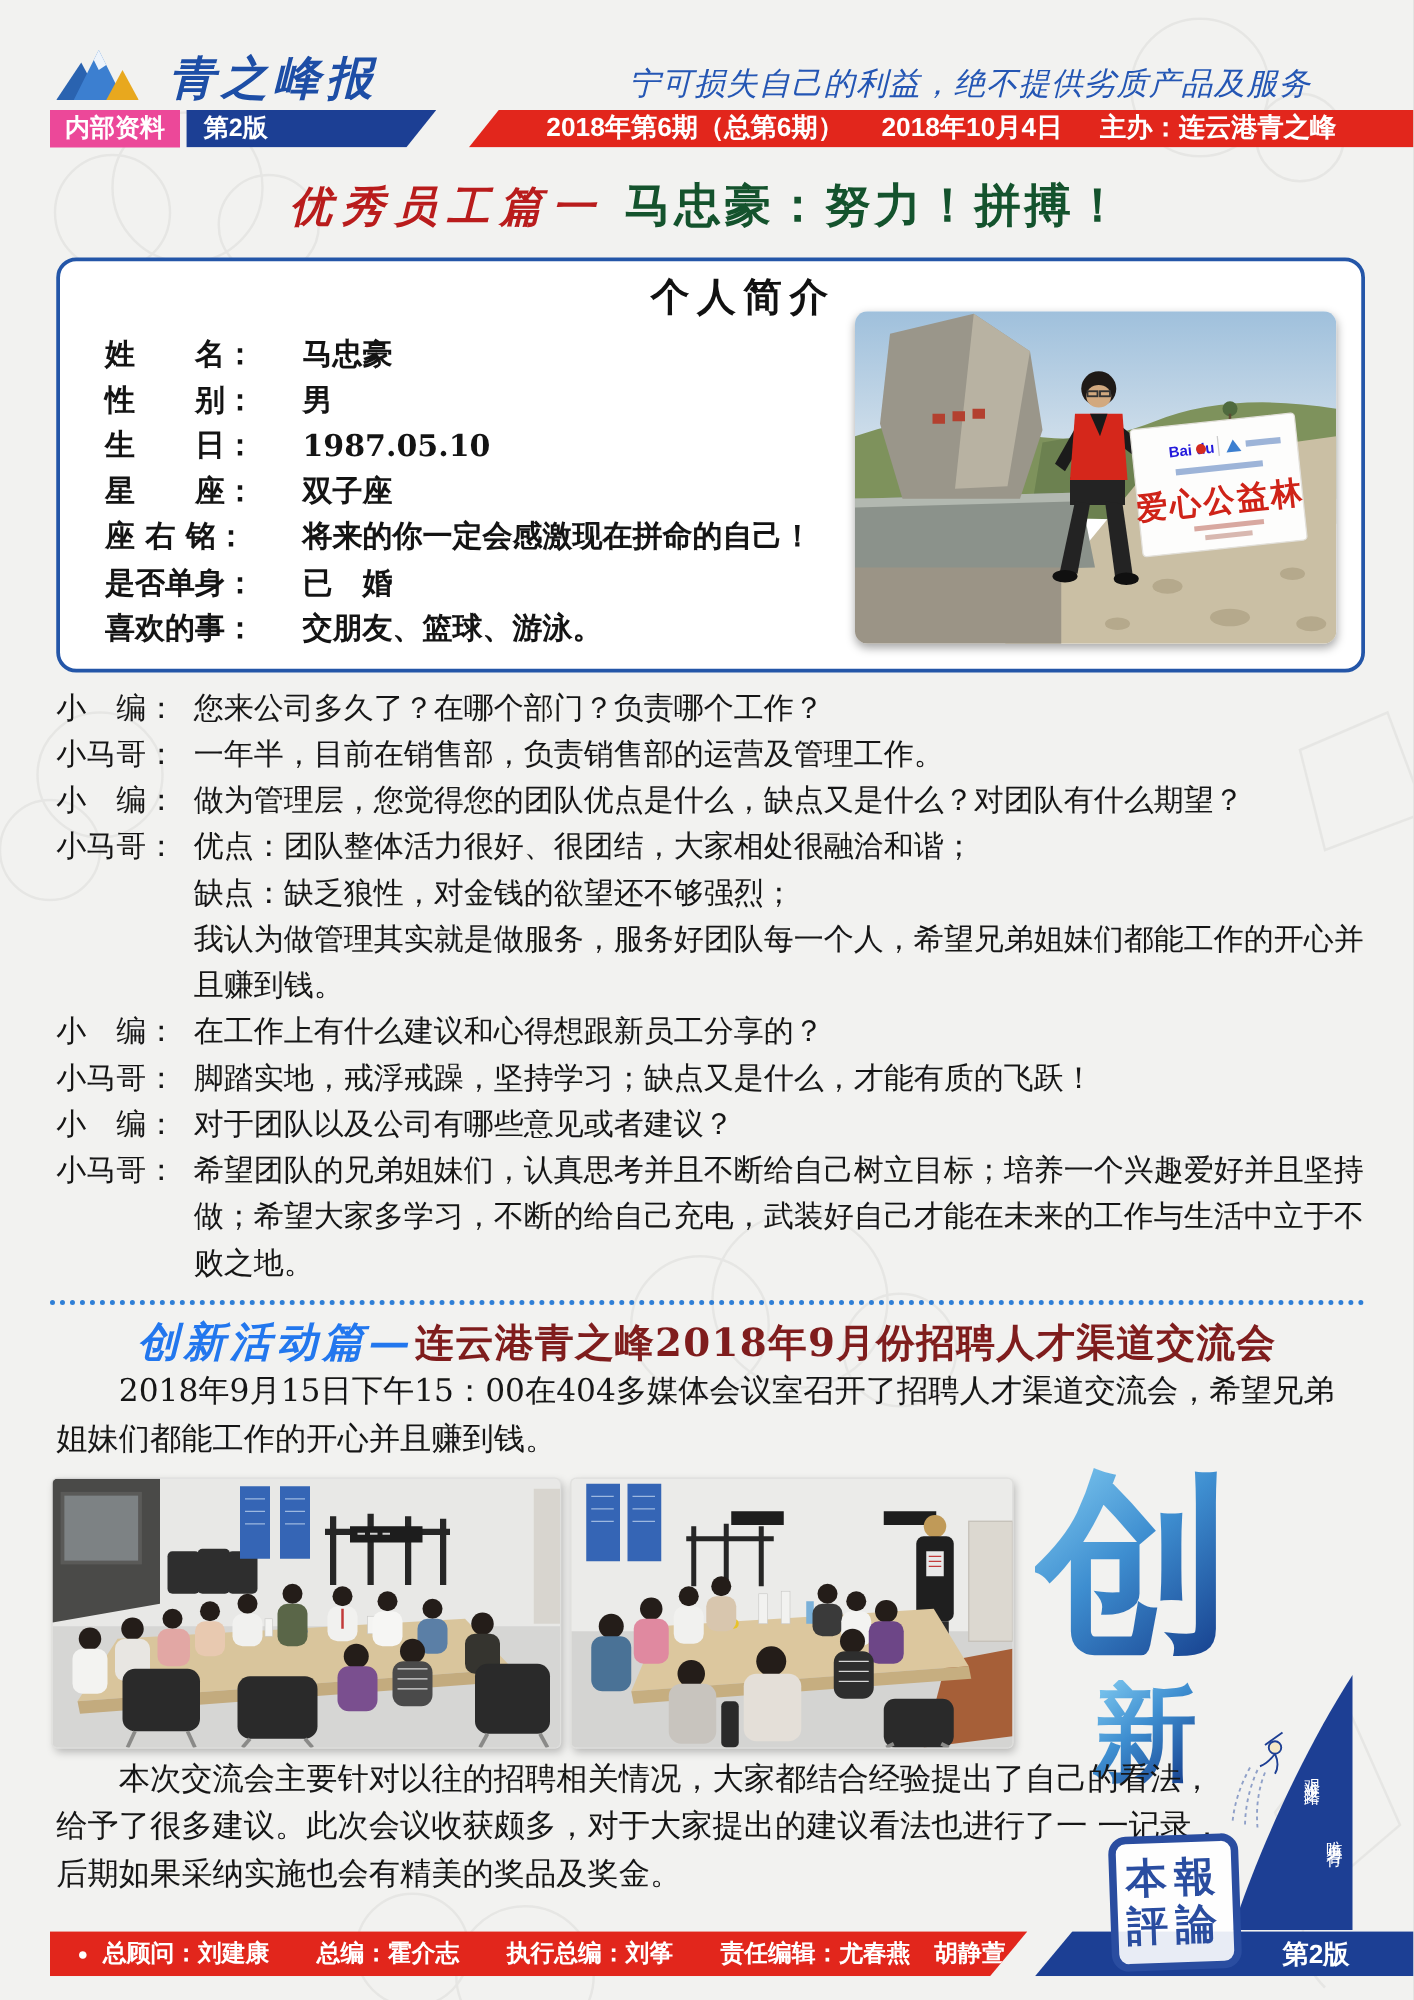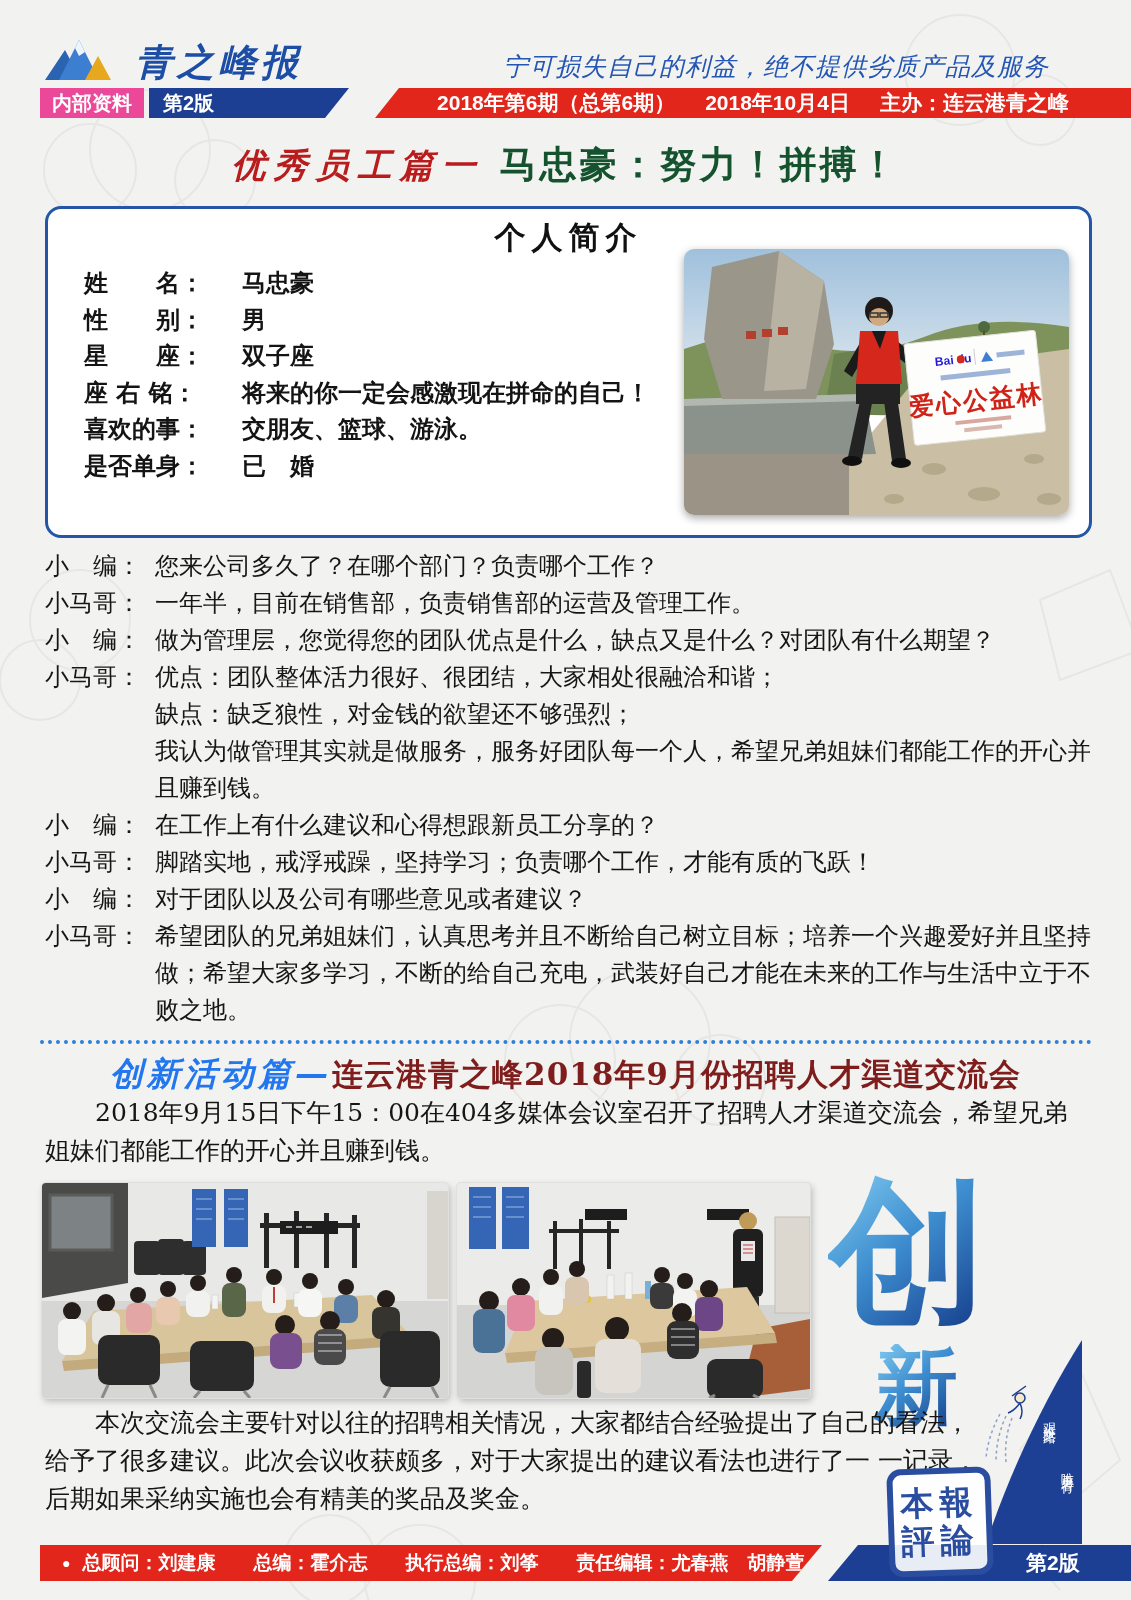--- a/index.html
+++ b/index.html
@@ -26,21 +26,21 @@
            display:flex;justify-content:center;align-items:center;gap:30px;font-weight:bold;font-size:21px;}
 
   
   .main-title{left:0;top:140px;width:100%;text-align:center;z-index:2;white-space:nowrap;}
   .tag-blue{font-size:34px;font-weight:bold;font-style:italic;color:#b91c1c;letter-spacing:8px;}
   .title-black{font-size:37px;font-weight:bold;color:#14532d;letter-spacing:3px;margin-left:16px;}
 
   .profile-box{left:45px;top:206px;width:1041px;height:326px;background:#fff;
                border:3px solid #2456a8;border-radius:16px;z-index:2;}
   .box-title{left:0;top:8px;width:100%;text-align:center;font-size:31px;font-weight:bold;
-             color:#111;letter-spacing:6px;}
+             color:#111;letter-spacing:6px;padding-left:26px;}
   .fields{left:36px;top:56px;}
   .f-row{display:flex;height:36.5px;align-items:center;font-size:24px;font-weight:600;color:#141414;}
   .f-label{width:158px;}
   .profile-photo{right:20px;top:40px;width:385px;height:266px;border-radius:10px;overflow:hidden;
                  box-shadow:0 3px 8px rgba(0,0,0,.35);}
 
   .qa-block{left:45px;top:548px;width:1047px;z-index:2;}
   .qa-row{display:flex;font-size:24px;line-height:37px;color:#161616;}
   .qa-speaker{width:110px;flex:none;}
   .qa-text{flex:1;white-space:pre-line;}
@@ -149,34 +149,38 @@
     <div class="abs fields">
       <div class="f-row">
           <span class="f-label">姓　　名：</span>
           <span>马忠豪</span>
         </div>
       <div class="f-row">
           <span class="f-label">性　　别：</span>
           <span>男</span>
         </div>
       <div class="f-row">
+          <span class="f-label">生　　日：</span>
+          <span>1987.05.10</span>
+        </div>
+      <div class="f-row">
           <span class="f-label">星　　座：</span>
           <span>双子座</span>
         </div>
       <div class="f-row">
           <span class="f-label">座 右 铭：</span>
           <span>将来的你一定会感激现在拼命的自己！</span>
         </div>
       <div class="f-row">
+          <span class="f-label">是否单身：</span>
+          <span>已　婚</span>
+        </div>
+      <div class="f-row">
           <span class="f-label">喜欢的事：</span>
           <span>交朋友、篮球、游泳。</span>
-        </div>
-      <div class="f-row">
-          <span class="f-label">是否单身：</span>
-          <span>已　婚</span>
         </div>
     </div>
 
     <svg class="abs profile-photo" viewBox="0 0 385 266">
       <defs>
         <linearGradient id="sky" x1="0" y1="0" x2="0" y2="1">
           <stop offset="0" stop-color="#9fc0dc"></stop>
             <stop offset="1" stop-color="#dfe8ef"></stop>
         </linearGradient>
       </defs>
@@ -253,21 +257,21 @@
         <span class="qa-text">优点：团队整体活力很好、很团结，大家相处很融洽和谐；
 缺点：缺乏狼性，对金钱的欲望还不够强烈；
 我认为做管理其实就是做服务，服务好团队每一个人，希望兄弟姐妹们都能工作的开心并且赚到钱。</span>
       </div>
     <div class="qa-row">
         <span class="qa-speaker">小　编：</span>
         <span class="qa-text">在工作上有什么建议和心得想跟新员工分享的？</span>
       </div>
     <div class="qa-row">
         <span class="qa-speaker">小马哥：</span>
-        <span class="qa-text">脚踏实地，戒浮戒躁，坚持学习；负责哪个工作，才能有质的飞跃！</span>
+        <span class="qa-text">脚踏实地，戒浮戒躁，坚持学习；缺点又是什么，才能有质的飞跃！</span>
       </div>
     <div class="qa-row">
         <span class="qa-speaker">小　编：</span>
         <span class="qa-text">对于团队以及公司有哪些意见或者建议？</span>
       </div>
     <div class="qa-row">
         <span class="qa-speaker">小马哥：</span>
         <span class="qa-text">希望团队的兄弟姐妹们，认真思考并且不断给自己树立目标；培养一个兴趣爱好并且坚持做；希望大家多学习，不断的给自己充电，武装好自己才能在未来的工作与生活中立于不败之地。</span>
       </div>
   </div>

